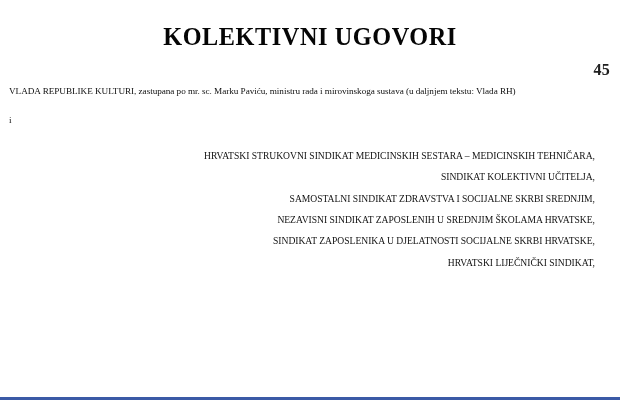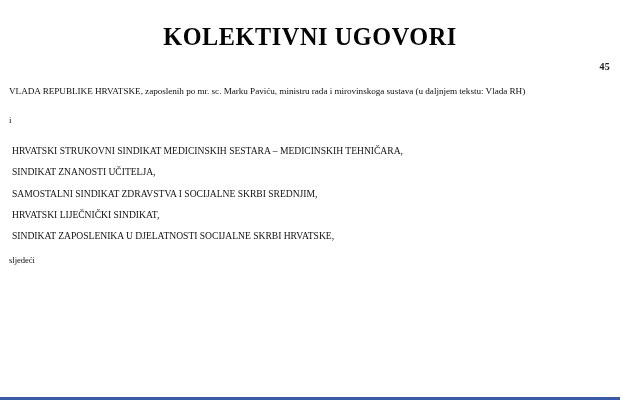--- a/index.html
+++ b/index.html
@@ -43,21 +43,21 @@
     line-height: 1.1;
     font-stretch: condensed;
     transform: scaleX(0.97);
     transform-origin: center;
   }
 
   .page-number {
     position: absolute;
     top: 61px;
     right: 10px;
-    font-size: 10px;
+    font-size: 16px;
     font-weight: bold;
     color: #2a2a2a;
     letter-spacing: 0.2px;
   }
 
   .body-block {
     position: absolute;
     top: 84px;
     left: 9px;
     right: 8px;
@@ -79,22 +79,23 @@
 
   .conjunction {
     font-size: 9.2px;
     line-height: 15.6px;
     color: #222222;
     margin: 0 0 12px 0;
   }
 
   .party-list {
     list-style: none;
-    margin: 3px;
+    margin: 17px;
     padding: 0;
+    text-align: right;
   }
 
   .party-item {
     font-size: 9.6px;
     line-height: 21.3px;
     color: #1e1e1e;
     letter-spacing: -0.02px;
     white-space: nowrap;
   }
 
@@ -118,32 +119,32 @@
 
 <div class="page">
   <div class="scan-layer">
 
     <h1 class="doc-title">KOLEKTIVNI UGOVORI</h1>
 
     <div class="page-number">45</div>
 
     <div class="body-block">
 
-      <p class="para para-intro">VLADA REPUBLIKE HRVATSKE, zaposlenih po mr. sc. Marku Paviću, ministru rada i mirovinskoga sustava (u daljnjem tekstu: Vlada RH)</p>
+      <p class="para para-intro">VLADA REPUBLIKE KULTURI, zastupana po mr. sc. Marku Paviću, ministru rada i mirovinskoga sustava (u daljnjem tekstu: Vlada RH)</p>
 
       <p class="conjunction">i</p>
 
       <ul class="party-list">
         <li class="party-item">HRVATSKI STRUKOVNI SINDIKAT MEDICINSKIH SESTARA – MEDICINSKIH TEHNIČARA,</li>
-        <li class="party-item">SINDIKAT ZNANOSTI UČITELJA,</li>
+        <li class="party-item">SINDIKAT KOLEKTIVNI UČITELJA,</li>
         <li class="party-item">SAMOSTALNI SINDIKAT ZDRAVSTVA I SOCIJALNE SKRBI SREDNJIM,</li>
+        <li class="party-item">NEZAVISNI SINDIKAT ZAPOSLENIH U SREDNJIM ŠKOLAMA HRVATSKE,</li>
+        <li class="party-item">SINDIKAT ZAPOSLENIKA U DJELATNOSTI SOCIJALNE SKRBI HRVATSKE,</li>
         <li class="party-item">HRVATSKI LIJEČNIČKI SINDIKAT,</li>
-        <li class="party-item">SINDIKAT ZAPOSLENIKA U DJELATNOSTI SOCIJALNE SKRBI HRVATSKE,</li>
       </ul>
 
 
-      <p class="para para-closing">sljedeći</p>
 
     </div>
   </div>
 
   <div class="bottom-rule" style="background: rgb(59, 90, 166);"></div>
 </div>
 
 </body></html>

